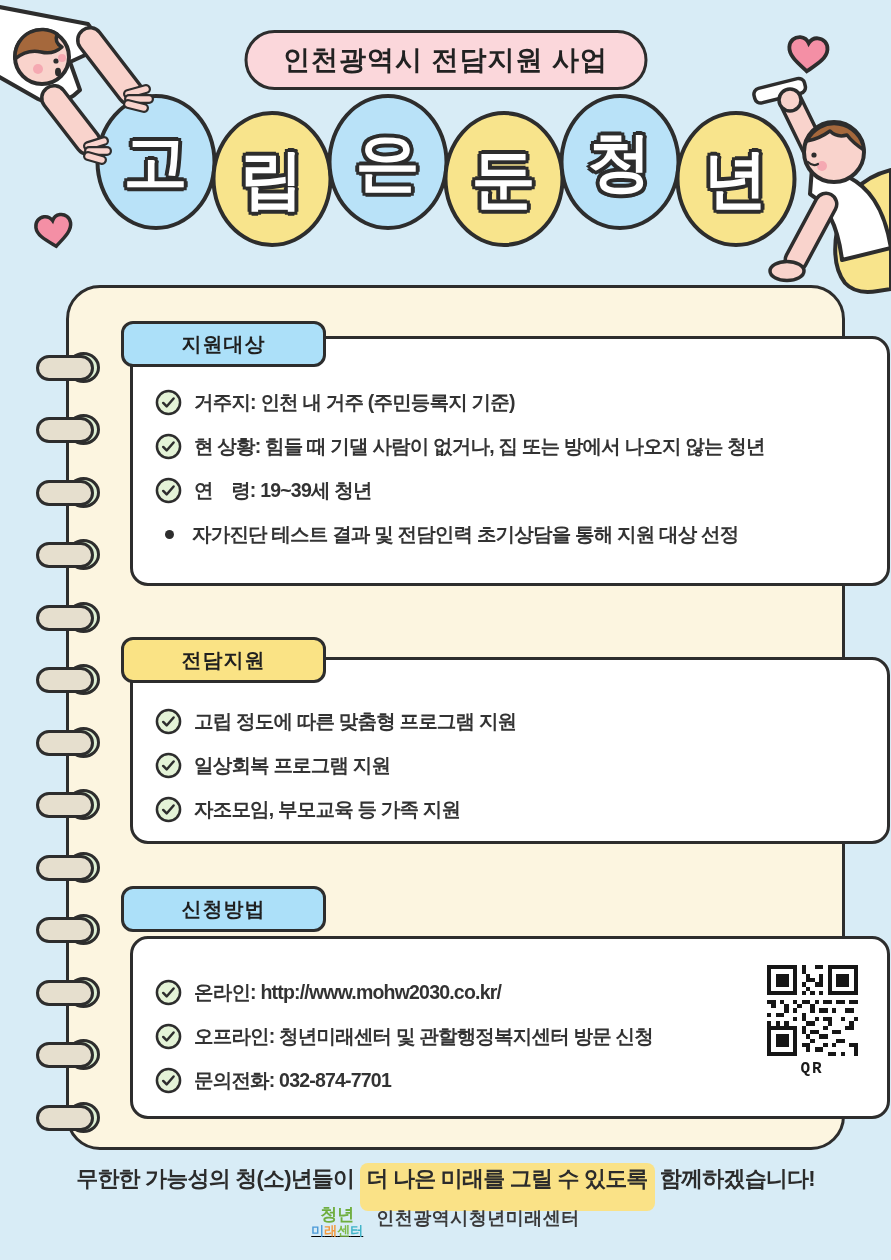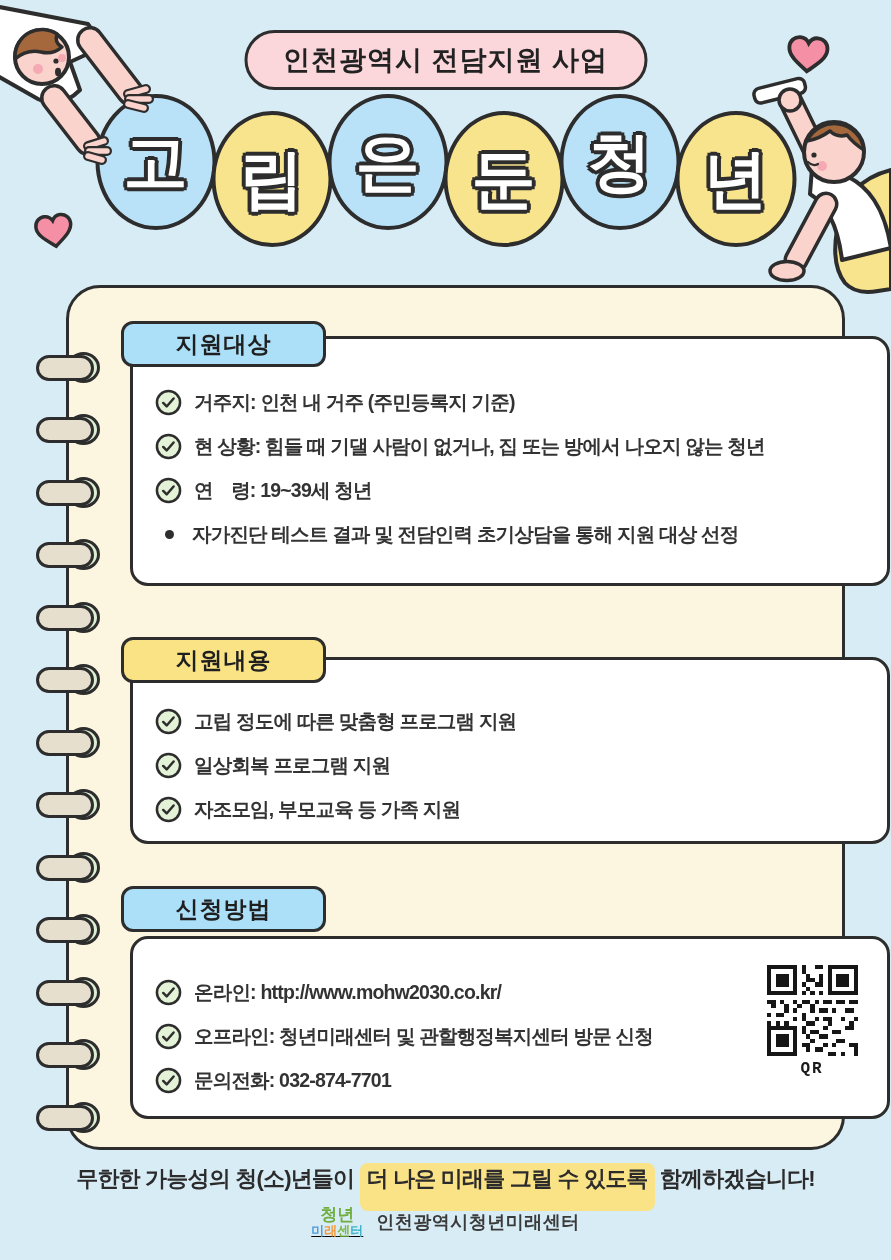--- a/index.html
+++ b/index.html
@@ -36,41 +36,41 @@
   .binding { position:absolute; left:36px; width:66px; height:32px; z-index:6; }
   .binding .ring { position:absolute; left:31px; top:0; width:33px; height:31px;
     background:#DCEED2; border:3px solid #2D2D2D; border-radius:50%; }
   .binding .pill { position:absolute; left:0; top:3px; width:58px; height:26px;
     background:#E6DFCE; border:3px solid #2D2D2D; border-radius:14px; }
 
   
   .panel { position:absolute; left:0; width:100%; }
   .tab { position:absolute; left:52px; width:205px; height:46px; z-index:3;
     border:3.5px solid #2D2D2D; border-radius:12px; display:flex; align-items:center;
-    justify-content:center; font-size:23px; font-weight:800; color:#1f1f1f; letter-spacing:1px; }
+    justify-content:center; font-size:20px; font-weight:800; color:#1f1f1f; letter-spacing:1px; }
   .tab.blue { background:#ACE0F9; }
   .tab.yellow { background:#FAE385; }
   .box { position:absolute; left:61px; width:760px; background:#FFFFFF;
     border:3.5px solid #2D2D2D; border-radius:18px; z-index:2; }
   .row { display:flex; align-items:center; gap:12px; margin-bottom:17px; padding-left:22px; }
   .row .txt { font-size:19.5px; font-weight:700; color:#333; letter-spacing:-0.8px; white-space:nowrap; }
   .check { width:27px; height:27px; flex:0 0 27px; display:inline-flex; }
   .note-row { padding-left:32px; margin-top:7px; }
   .dot { width:9px; height:9px; border-radius:50%; background:#2D2D2D; flex:0 0 9px; margin-right:6px; }
 
   .qr-wrap { position:absolute; right:24px; top:24px; width:102px; text-align:center;font-family:Liberation Mono, monospace; }
   .qr-wrap svg { display:block; margin:0 auto; }
   .qr-label { font-size:16px; font-weight:800; color:#1a1a1a; letter-spacing:2px; margin-top:2px; }
 
   
   .tagline { position:absolute; top:1164px; left:0; width:100%; text-align:center;
     font-size:22px; font-weight:800; color:#2b2b2b; letter-spacing:-0.8px; z-index:3; white-space:nowrap; }
   .tagline .hl { background:#FAE287; padding:3px 7px 20px; border-radius:8px; }
   .footer { position:absolute; top:1206px; left:0; width:100%; display:flex;
-    align-items:center; justify-content:center; gap:13px; z-index:3; }
+    align-items:flex-start; justify-content:center; gap:13px; z-index:3; }
   .logo { text-align:center; line-height:1.05; }
   .logo-l1 { font-size:17px; font-weight:800; color:#6FAE3F; }
   .logo-l2 { font-size:13px; font-weight:800;text-decoration:underline; }
   .logo-l2 .c0 { color:#4D9BD8; } .logo-l2 .c1 { color:#F29A3F; }
   .logo-l2 .c2 { color:#7CBA45; } .logo-l2 .c3 { color:#3FB4C8; }
   .org-name { font-size:18px; font-weight:800; color:#3a3a3a; letter-spacing:0.5px; }
 </style>
 </head>
 <body>
 
@@ -178,21 +178,21 @@
           <span class="txt">연&nbsp;&nbsp;&nbsp;&nbsp;령: 19~39세 청년</span>
         </div>
         <div class="row note-row">
           <span class="dot"></span>
           <span class="txt">자가진단 테스트 결과 및 전담인력 초기상담을 통해 지원 대상 선정</span>
         </div>
       </div>
     </div>
 
     <div class="panel">
-      <div class="tab yellow" style="top:349px;">지원내용</div>
+      <div class="tab yellow" style="top:349px;">전담지원</div>
       <div class="box" style="top:369px; height:187px; padding-top:48px;">
         <div class="row">
           <svg class="check" viewBox="0 0 28 28">
               <circle cx="14" cy="14" r="12" fill="#E4F3D7" stroke="#2D2D2D" stroke-width="2.6"></circle>
               <path d="M8.5,14.5 l3.6,3.6 l7.2,-8.2" fill="none" stroke="#2D2D2D" stroke-width="2.6" stroke-linecap="round" stroke-linejoin="round"></path>
             </svg>
           <span class="txt">고립 정도에 따른 맞춤형 프로그램 지원</span>
         </div>
         <div class="row">
           <svg class="check" viewBox="0 0 28 28">

